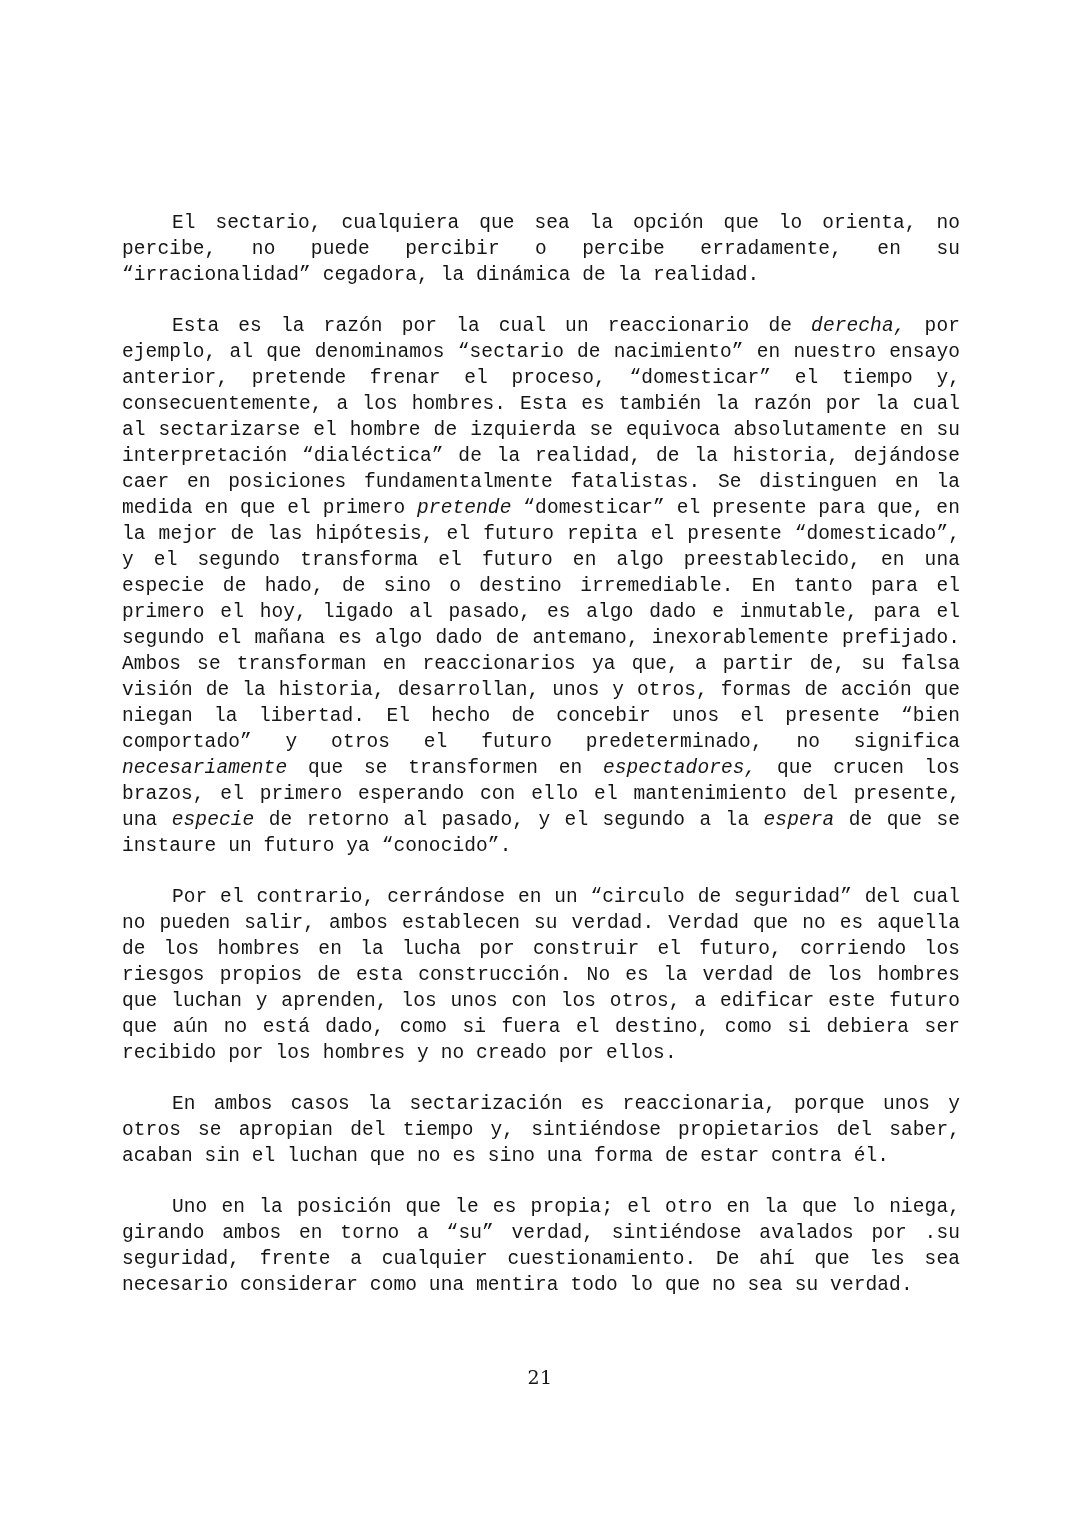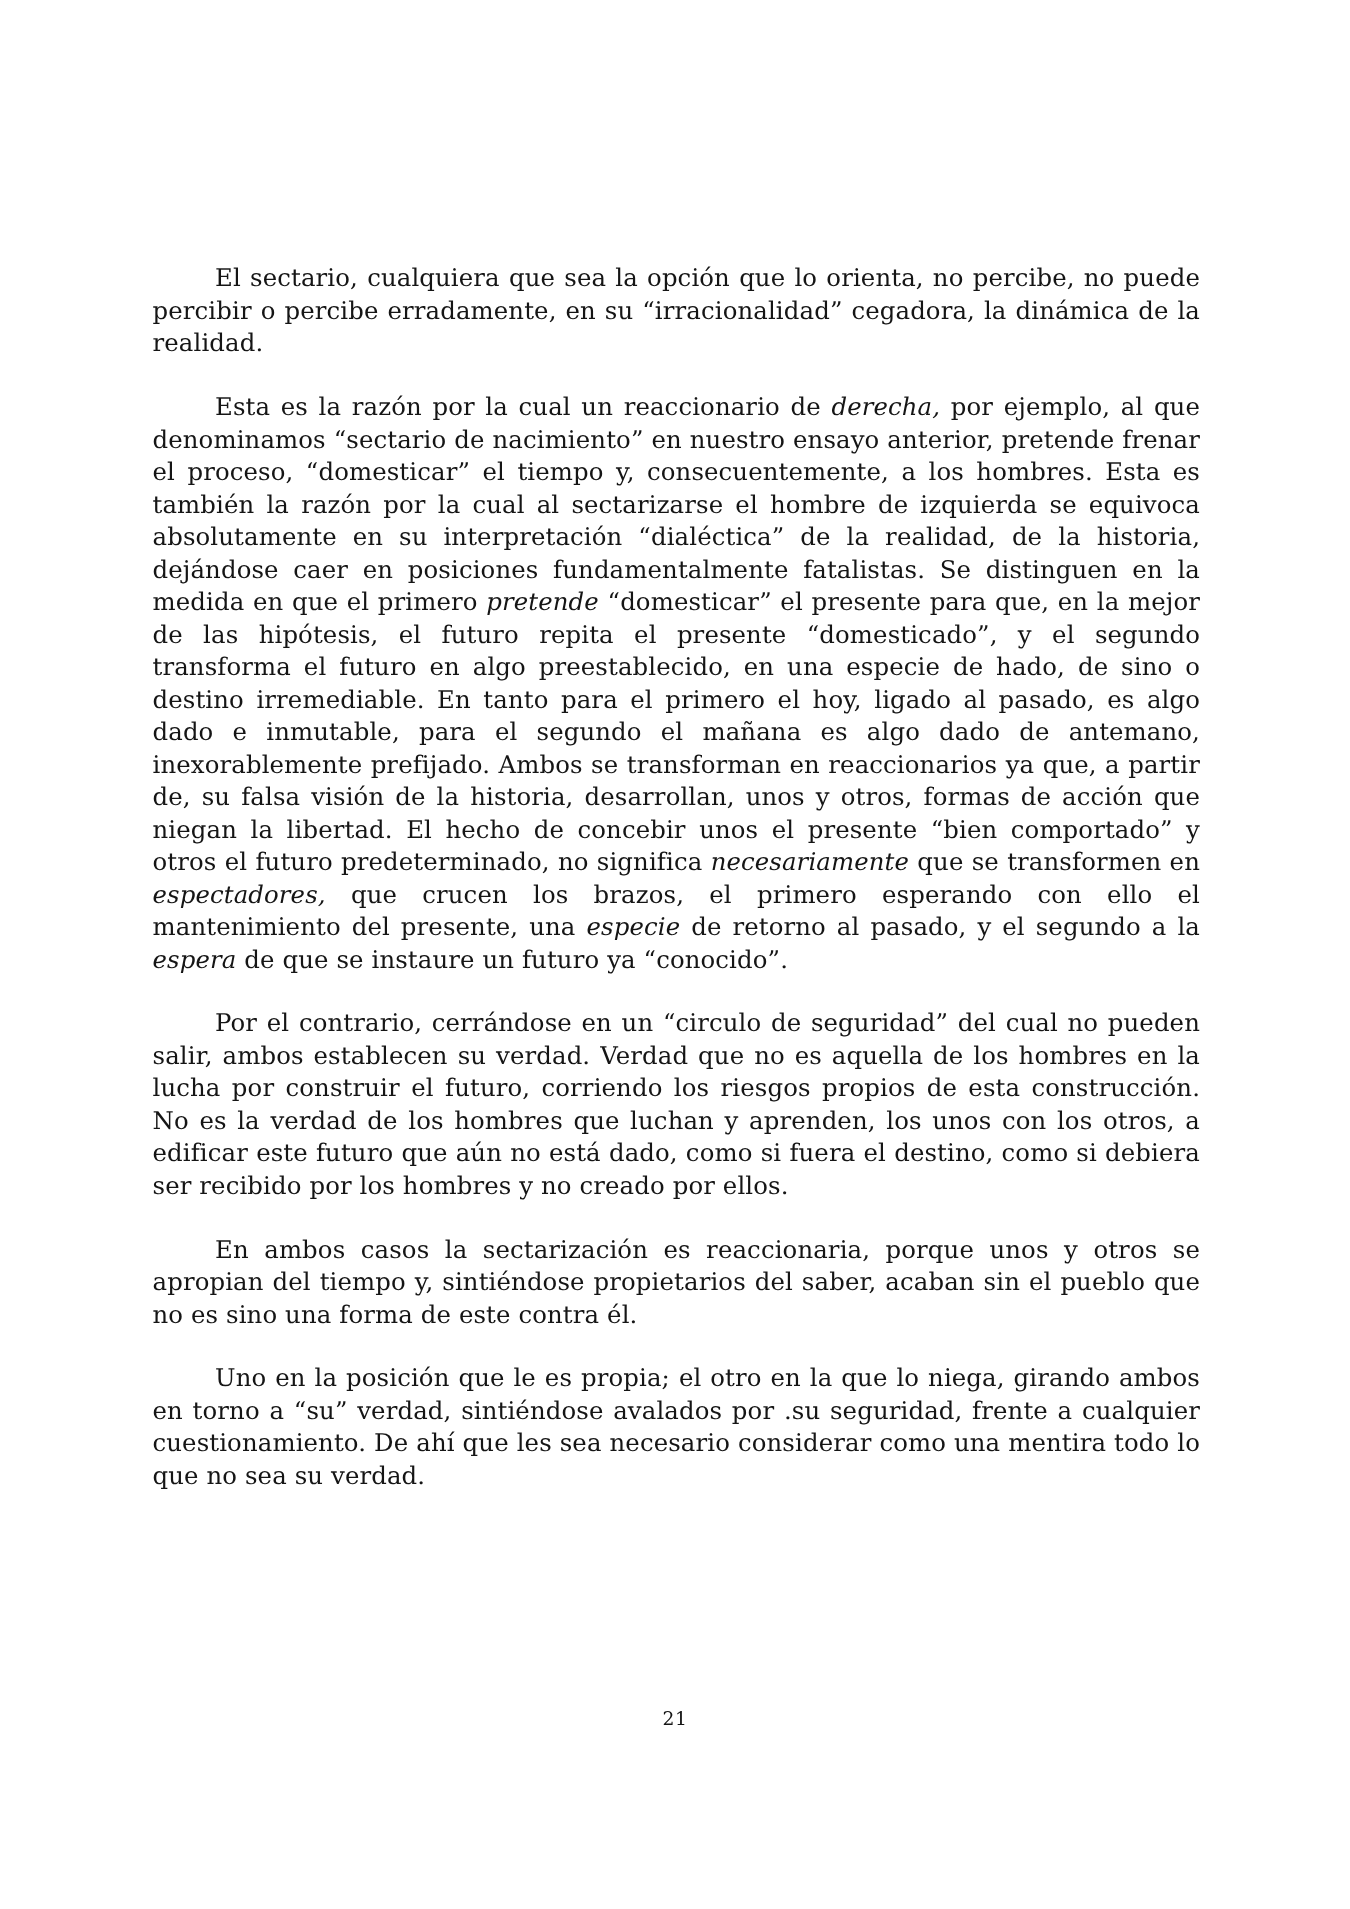--- a/index.html
+++ b/index.html
@@ -23,39 +23,40 @@
     left: 122px;
     width: 838px;
     font-size: 19.5px;
     line-height: 26px;
     text-align: justify;
     letter-spacing: 0.1px;
   }
   .text-block p {
     text-indent: 50px;
     margin: 0 0 25px 0;
+    font-family: Liberation Mono, monospace;
   }
   .text-block em {
     font-style: italic;
   }
   .page-number {
     position: absolute;
     top: 1366px;
     left: 0;
     width: 100%;
     text-align: center;
-    font-size: 15px;
+    font-size: 19px;
     letter-spacing: 0.5px;
   }
 </style>
 </head>
 <body>
 
 <div class="page">
   <div class="text-block">
       <p><span>El sectario, cualquiera que sea la opción que lo orienta, no percibe, no puede percibir o percibe erradamente, en su “irracionalidad” cegadora, la dinámica de la realidad.</span></p>
       <p><span>Esta es la razón por la cual un reaccionario de </span><em>derecha,</em><span> por ejemplo, al que denominamos “sectario de nacimiento” en nuestro ensayo anterior, pretende frenar el proceso, “domesticar” el tiempo y, consecuentemente, a los hombres. Esta es también la razón por la cual al sectarizarse el hombre de izquierda se equivoca absolutamente en su interpretación “dialéctica” de la realidad, de la historia, dejándose caer en posiciones fundamentalmente fatalistas. Se distinguen en la medida en que el primero </span><em>pretende</em><span> “domesticar” el presente para que, en la mejor de las hipótesis, el futuro repita el presente “domesticado”, y el segundo transforma el futuro en algo preestablecido, en una especie de hado, de sino o destino irremediable. En tanto para el primero el hoy, ligado al pasado, es algo dado e inmutable, para el segundo el mañana es algo dado de antemano, inexorablemente prefijado. Ambos se transforman en reaccionarios ya que, a partir de, su falsa visión de la historia, desarrollan, unos y otros, formas de acción que niegan la libertad. El hecho de concebir unos el presente “bien comportado” y otros el futuro predeterminado, no significa </span><em>necesariamente</em><span> que se transformen en </span><em>espectadores,</em><span> que crucen los brazos, el primero esperando con ello el mantenimiento del presente, una </span><em>especie</em><span> de retorno al pasado, y el segundo a la </span><em>espera</em><span> de que se instaure un futuro ya “conocido”.</span></p>
       <p><span>Por el contrario, cerrándose en un “circulo de seguridad” del cual no pueden salir, ambos establecen su verdad. Verdad que no es aquella de los hombres en la lucha por construir el futuro, corriendo los riesgos propios de esta construcción. No es la verdad de los hombres que luchan y aprenden, los unos con los otros, a edificar este futuro que aún no está dado, como si fuera el destino, como si debiera ser recibido por los hombres y no creado por ellos.</span></p>
-      <p><span>En ambos casos la sectarización es reaccionaria, porque unos y otros se apropian del tiempo y, sintiéndose propietarios del saber, acaban sin el pueblo que no es sino una forma de este contra él.</span></p>
+      <p><span>En ambos casos la sectarización es reaccionaria, porque unos y otros se apropian del tiempo y, sintiéndose propietarios del saber, acaban sin el luchan que no es sino una forma de estar contra él.</span></p>
       <p><span>Uno en la posición que le es propia; el otro en la que lo niega, girando ambos en torno a “su” verdad, sintiéndose avalados por .su seguridad, frente a cualquier cuestionamiento. De ahí que les sea necesario considerar como una mentira todo lo que no sea su verdad.</span></p>
     </div>
   <div class="page-number">21</div>
 </div>
 
 </body></html>

